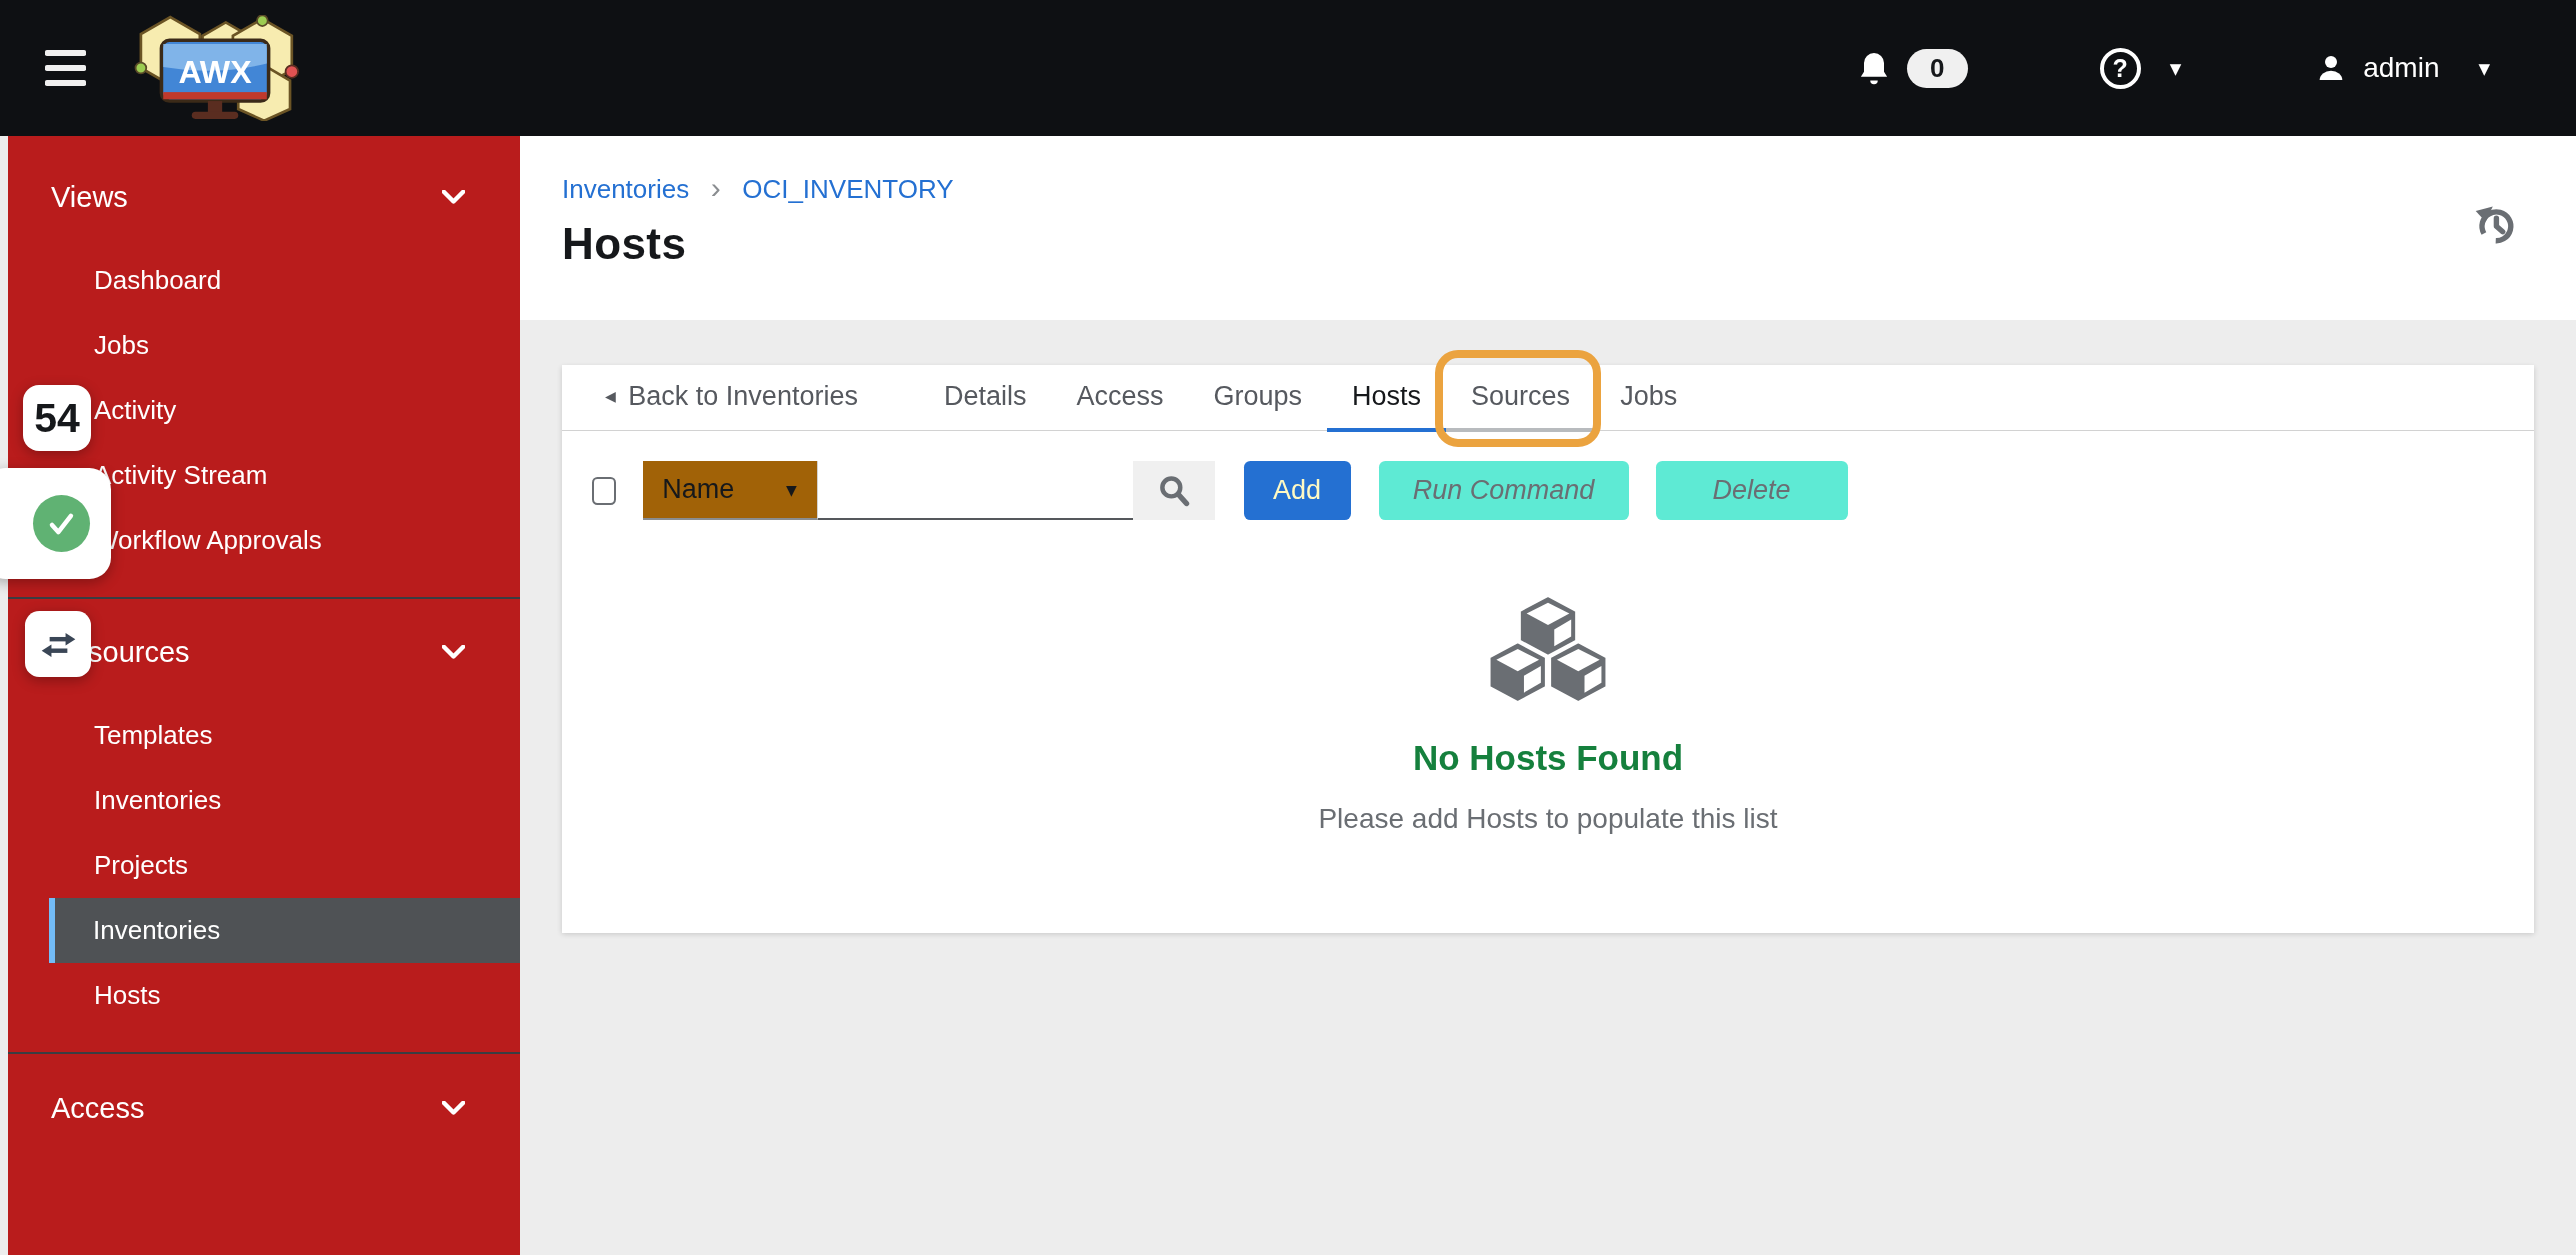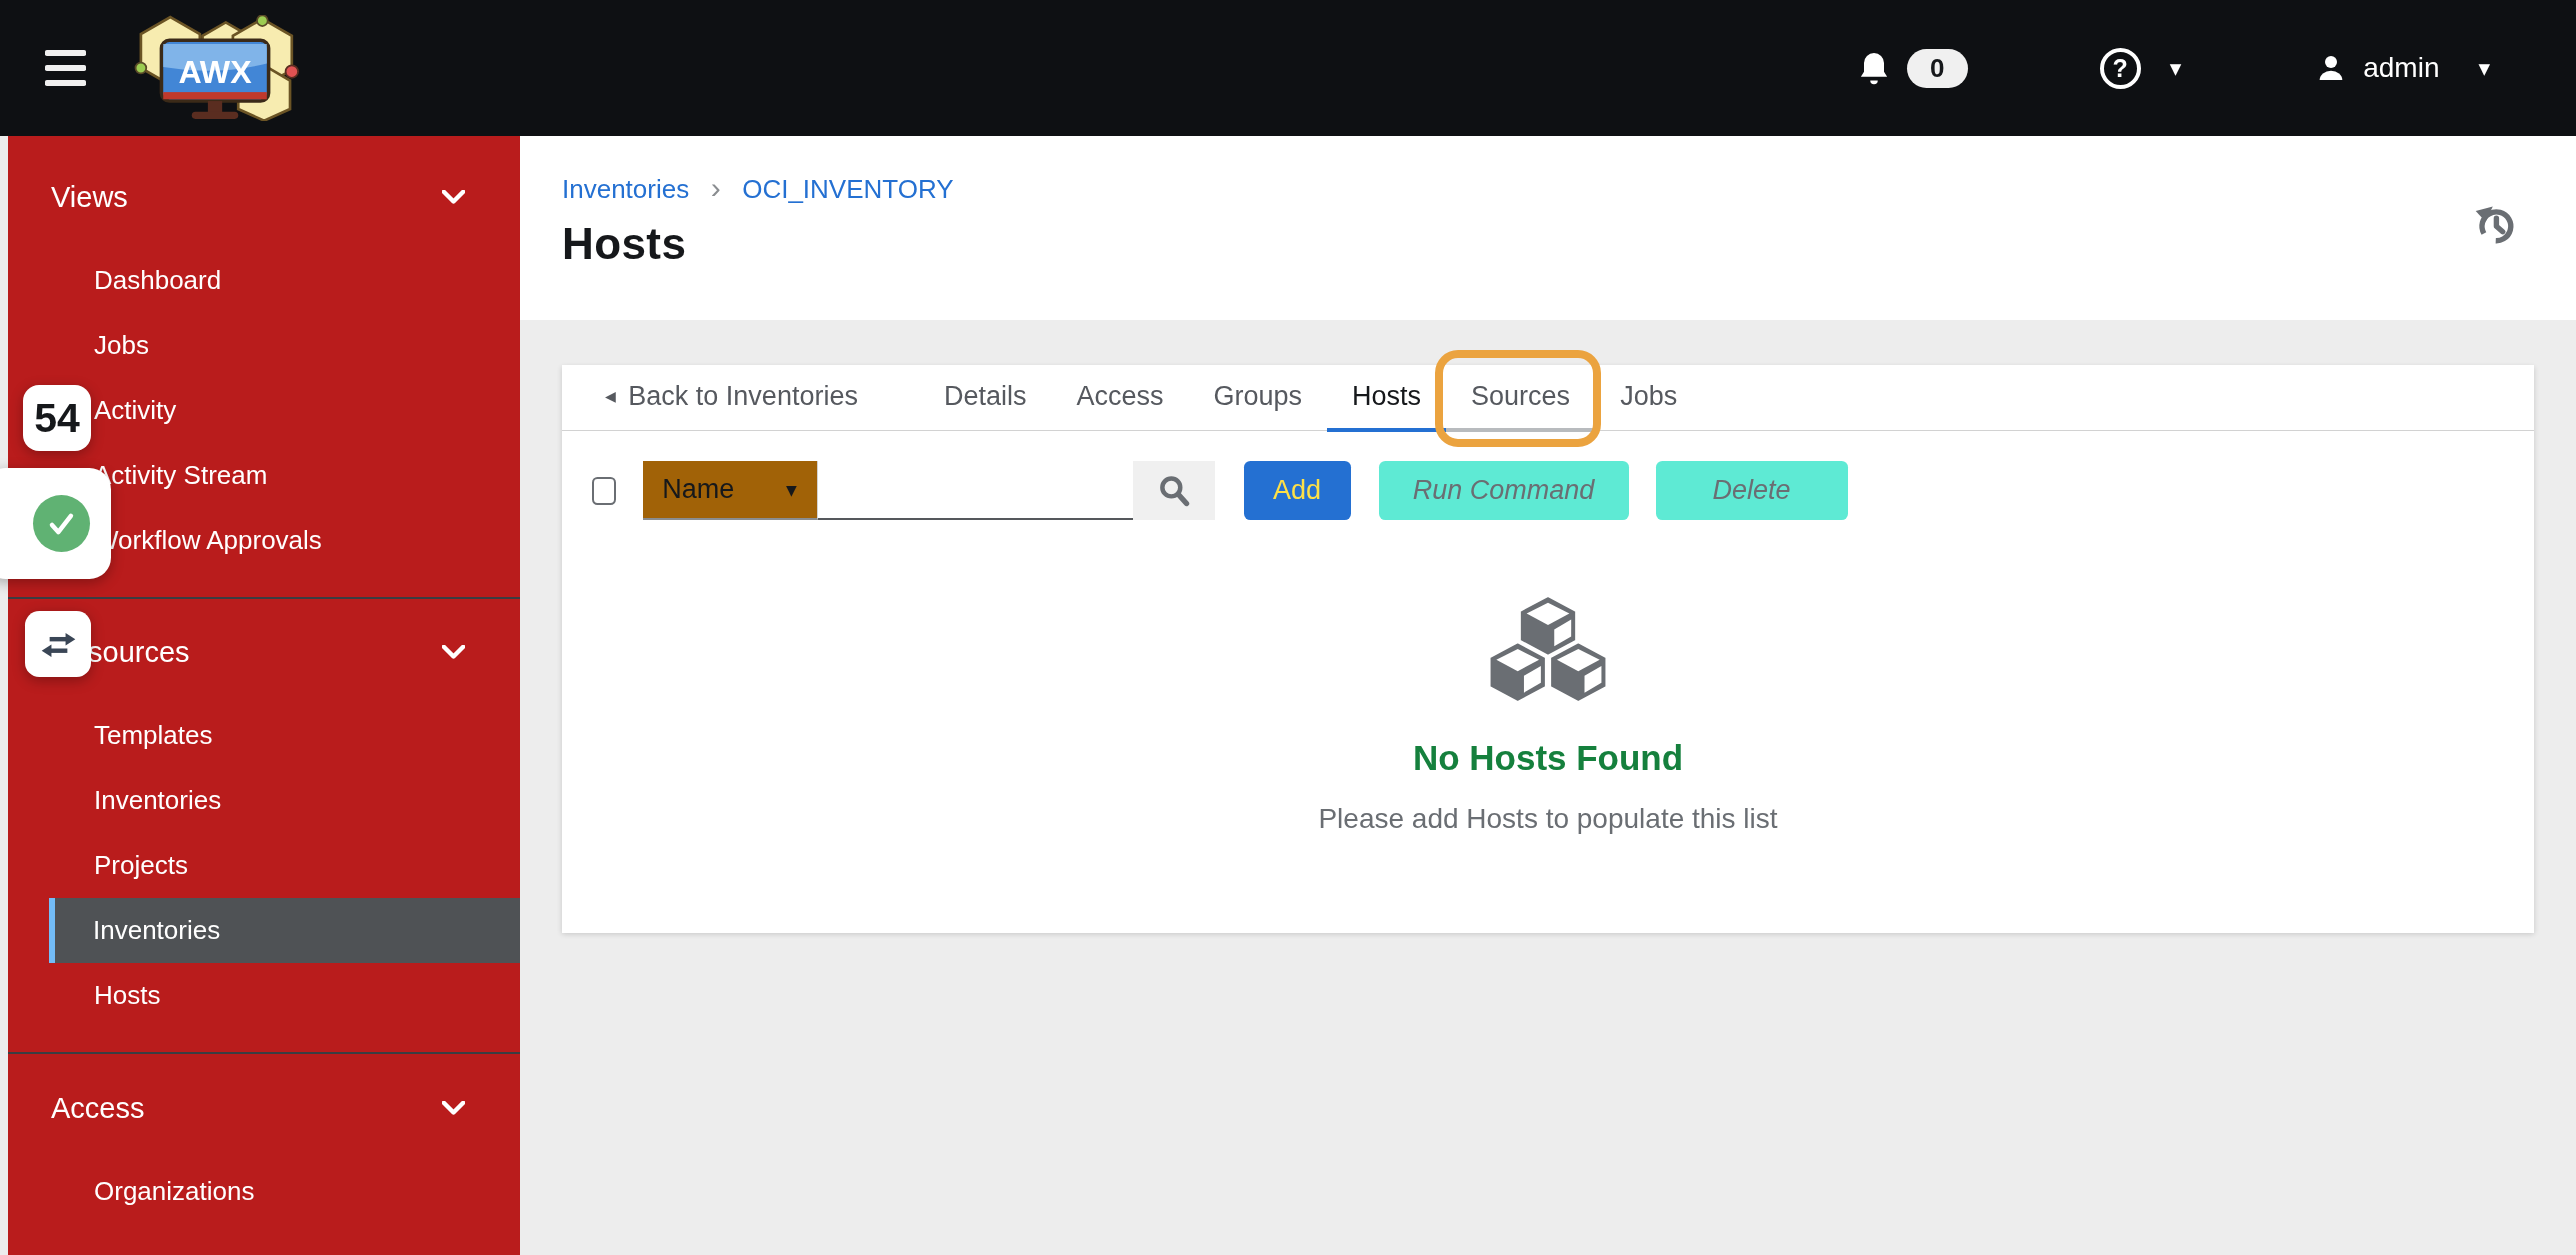--- a/index.html
+++ b/index.html
@@ -63,21 +63,21 @@
   .checkbox { width:24px; height:28px; border:2.7px solid #6a6e73; border-radius:5.4px; background:#fff; cursor:pointer; }
   .filter { display:flex; height:59px; margin-left:27px; }
   .select { width:175px; background:#a16207; border-bottom:2.7px solid #8a8d90; border-right:1.8px solid #d2d2d2;
             display:flex; align-items:center; padding:0 19.7px; font-size:27px; color:#16181b; cursor:pointer; }
   .select .sel-caret { margin-left:auto; color:#16181b; font-size:21.5px; }
   .search-input { width:315px; border:none; outline:none; border-bottom:2.7px solid #55585c;
                   font-size:27px; padding:0 18px; font-family:inherit; background:#fff; }
   .search-btn { width:82px; background:#f0f0f0; border:none; display:flex; align-items:center; justify-content:center; cursor:pointer; }
   .btn { height:59px; border:none; border-radius:6.3px; font-size:27px; font-family:inherit;
          display:flex; align-items:center; justify-content:center; cursor:pointer; }
-  .btn-primary { background:#2470d2; color:#fde047; min-width:107px; margin-left:29px; }
+  .btn-primary { background:#2470d2; color:#fef9c3; min-width:107px; margin-left:29px; }
   .btn-disabled { background:#5eead4; color:#6a6e73; cursor:default;font-style:italic; }
   .btn-run { min-width:250px; margin-left:28px; }
   .btn-del { min-width:192px; margin-left:27px; }
 
   
   .empty { display:flex; flex-direction:column; align-items:center; margin-top:72px; }
   .empty-title { font-size:35px; font-weight:bold; color:#15803d; margin-top:32px; }
   .empty-desc { font-size:28px; color:#6a6e73; margin-top:25px; }
 
   
@@ -177,21 +177,20 @@
     <div class="nav-item">Hosts</div>
 
     <div class="side-divider"></div>
 
     <div class="group-header">
       <span>Access</span>
       <svg class="chev" width="23" height="15" viewBox="0 0 26 17">
         <path d="M2 2 L13 13 L24 2" fill="none" stroke="#fff" stroke-width="5" stroke-linecap="round" stroke-linejoin="round"></path>
       </svg>
     </div>
-    <div class="nav-item">Organizations</div>
   </nav>
 
   <main class="main">
 
     <div class="band">
       <div class="breadcrumb">
         <a>Inventories</a>
         <span class="crumb-sep">›</span>
         <a>OCI_INVENTORY</a>
       </div>

